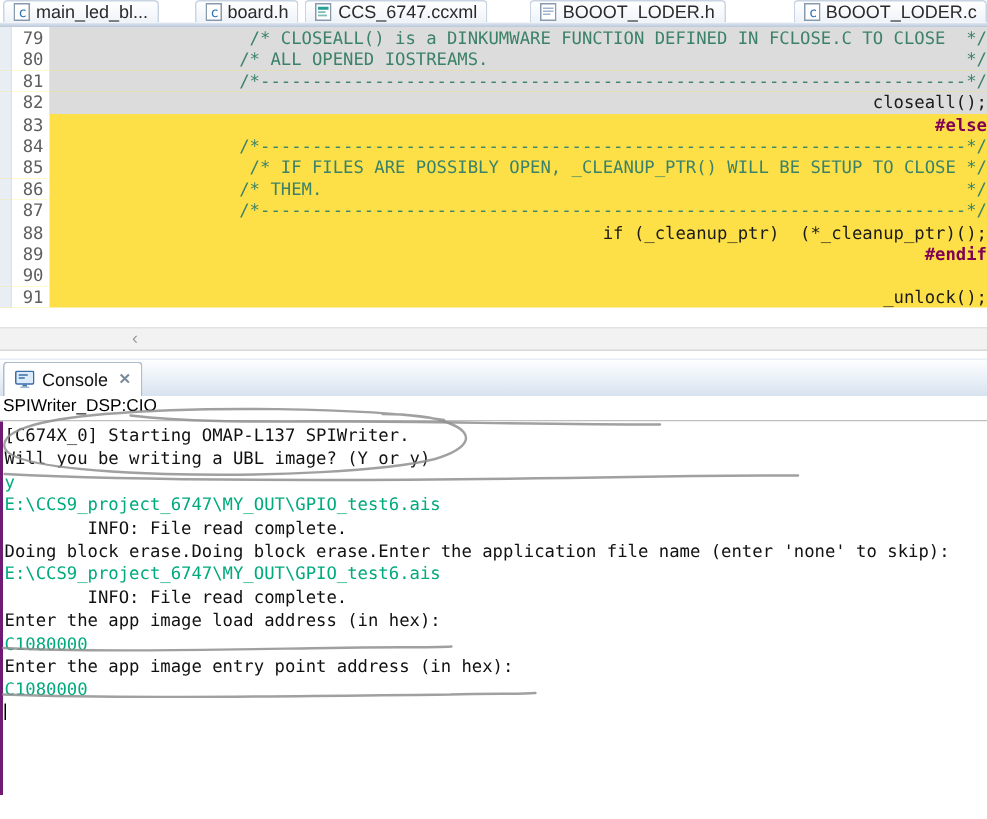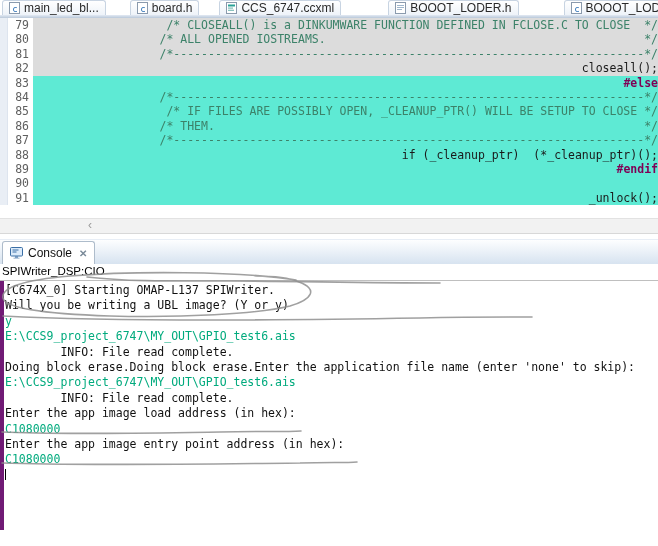--- a/index.html
+++ b/index.html
@@ -8,25 +8,25 @@
     font-family:"Liberation Sans", sans-serif; overflow:hidden;
   }
   
   .editor-tabbar { height:15px; display:flex; align-items:flex-end; background:#fff; padding-left:2px; }
   .etab {
     display:flex; align-items:center; gap:4px; height:14px; padding:0 6px;
     font-size:12px; color:#2a2a2a; white-space:nowrap;
     border:1px solid #c8d4e2; border-bottom:none; border-radius:3px 3px 0 0;
     background:linear-gradient(#ffffff,#eef3f9);
   }
-  .etab.m1{margin-left:24px}.etab.m2{margin-left:20px}.etab.m3{margin-left:47px}.etab.m4{margin-left:45px}
+  .etab.m1{margin-left:24px}.etab.m2{margin-left:4px}.etab.m3{margin-left:28px}.etab.m4{margin-left:45px}
   .tabbar-edge { height:3px; background:linear-gradient(#e3eaf3,#b9c8da); }
 
   
-  .editor-code { background:#5eead4; }
+  .editor-code { background:#fde047; }
   .eline { display:flex; height:14.4px; line-height:14.4px;
     font-family:"DejaVu Sans Mono", monospace; font-size:11.5px; }
   .rul { width:7px; flex:none; background:#e9eef5; border-right:1px solid #dde4ee; }
   .num { width:21px; flex:none; text-align:right; padding-right:4px; color:#5f5f5f; background:#fff; }
   .txt { flex:1; white-space:pre; color:#1a1a1a;text-align:right; }
   .comment .txt { color:#3C8269; }
   .directive .txt { color:#7F0055; font-weight:bold; }
   .hl .txt { background:#dcdcdc; }
 
   .editor-scroll { margin-top:13px; height:14px; background:#f2f2f2;
@@ -37,21 +37,21 @@
   
   .console-panel { margin-top:5px; }
   .console-tabbar { height:24px; background:linear-gradient(#fdfeff,#d7e3f0);
     border-top:1px solid #e8eef6; display:flex; align-items:flex-end; padding-left:2px; }
   .console-tab { height:22px; display:flex; align-items:center; gap:5px; padding:0 7px;
     background:#fff; border:1px solid #aebccb; border-bottom:none;
     border-radius:3px 3px 0 0; font-size:12px; color:#111; }
   .console-close { color:#7a8a99; font-size:10px; font-weight:bold; margin-left:2px; cursor:pointer; }
   .console-name { height:16px; line-height:15px; font-size:11.5px; color:#000;
     padding-left:2px; border-bottom:1px solid #bfbfbf; background:#fff; }
-  .console-out { border-left:4px solid #701a75; min-height:247px; padding-top:2px; background:#fff; }
+  .console-out { border-left:2px solid #701a75; min-height:247px; padding-top:2px; background:#fff; }
   .cline { height:15.4px; line-height:15.4px; font-family:"DejaVu Sans Mono", monospace;
     font-size:11.5px; white-space:pre; color:#111; padding-left:1px; }
   .cgreen { color:#00AA7D; }
   .caret { display:inline-block; width:0; border-left:1px solid #000; height:11px; vertical-align:-1px; }
 
   
   .anno { position:absolute; left:0; top:0; pointer-events:none; z-index:6; }
   .anno path { fill:none; stroke:#8f8f8f; stroke-width:1.6; stroke-linecap:round; opacity:.85; }
 
   

